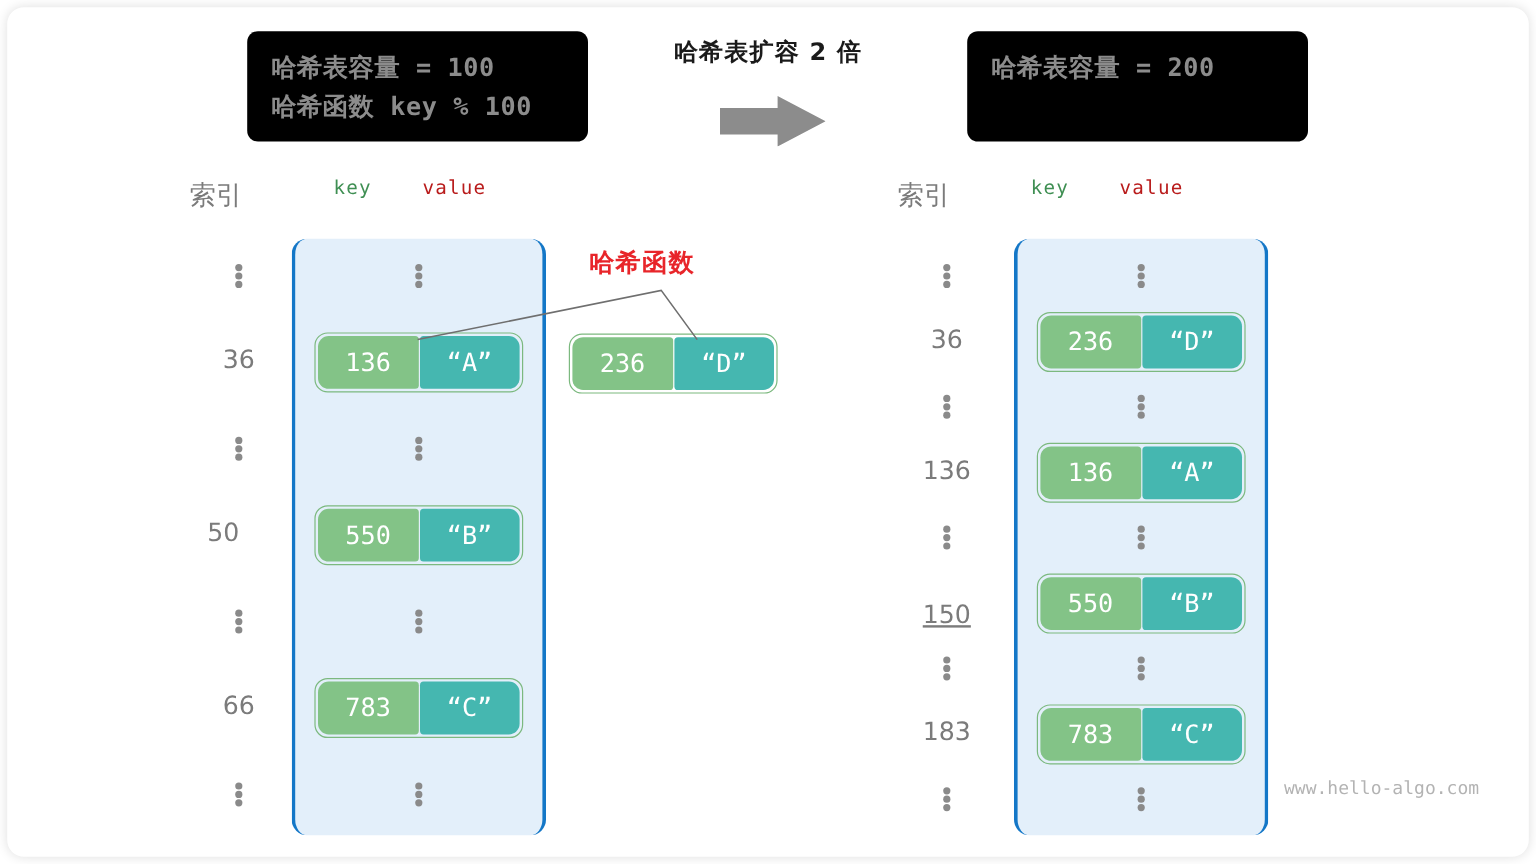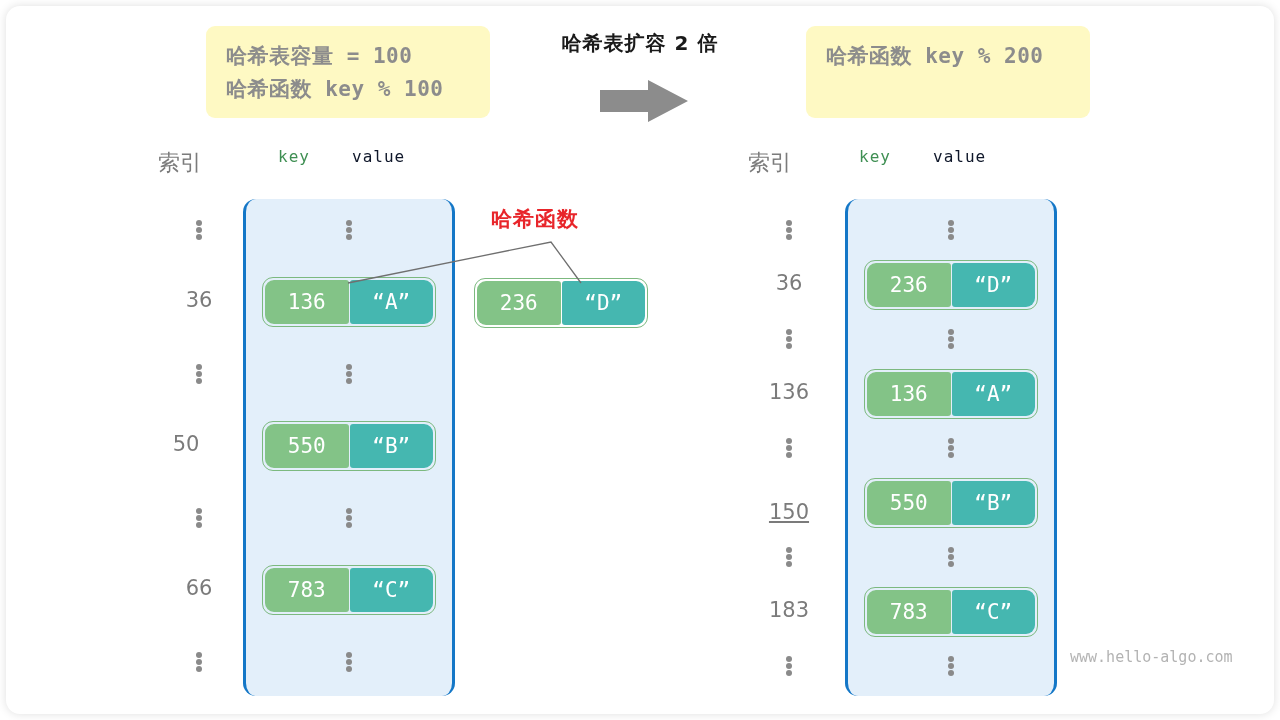--- a/index.html
+++ b/index.html
@@ -31,21 +31,21 @@
     height: 708px;
     border-radius: 14px;
     background: #ffffff;
     box-shadow: 0 0 10px rgba(0,0,0,0.13);
     box-sizing: border-box;
   }
 
   
   .info-box {
     position: absolute;
-    background: #fef9c3;
+    background: #000000;
     border-radius: 9px;
     padding: 14px 20px 16px 20px;
     box-sizing: border-box;
   }
   .info-line {
     font-family: "DejaVu Sans Mono", "Liberation Mono", monospace;
     font-size: 21px;
     font-weight: bold;
     color: #8c8c8c;
     white-space: pre;
@@ -84,21 +84,21 @@
     white-space: pre;
   }
   .col-head-kv {
     position: absolute;
     font-family: "DejaVu Sans Mono", "Liberation Mono", monospace;
     font-size: 16px;
     white-space: pre;
     letter-spacing: 1px;
   }
   .kv-key  { color: #3f8f53; }
-  .kv-val  { color: #0f172a; }
+  .kv-val  { color: #b91c1c; }
 
   
   .bucket {
     position: absolute;
     background: #e3effa;
     border-left: 3px solid #1477c7;
     border-right: 3px solid #1477c7;
     border-radius: 13px;
     box-sizing: border-box;
   }
@@ -204,21 +204,21 @@
     <div class="info-line">哈希表容量 = 100</div>
     <div class="info-line">哈希函数 key % 100</div>
   </div>
 
   <div id="expand-title">哈希表扩容 2 倍</div>
   <svg id="arrow-icon" viewBox="0 0 88 42">
     <polygon points="0,10 48,10 48,0 88,21 48,42 48,32 0,32" fill="#8c8c8c"></polygon>
   </svg>
 
   <div class="info-box" id="info-right">
-    <div class="info-line">哈希函数 key % 200</div>
+    <div class="info-line">哈希表容量 = 200</div>
   </div>
 
   <div class="col-head-index" style="left:158px; top:148px; width:80px;">索引</div>
   <div class="col-head-kv kv-key" style="left:278px; top:147px;">key</div>
   <div class="col-head-kv kv-val" style="left:352px; top:147px;">value</div>
 
   <div class="col-head-index" style="left:748px; top:148px; width:80px;">索引</div>
   <div class="col-head-kv kv-key" style="left:859px; top:147px;">key</div>
   <div class="col-head-kv kv-val" style="left:933px; top:147px;">value</div>
 

